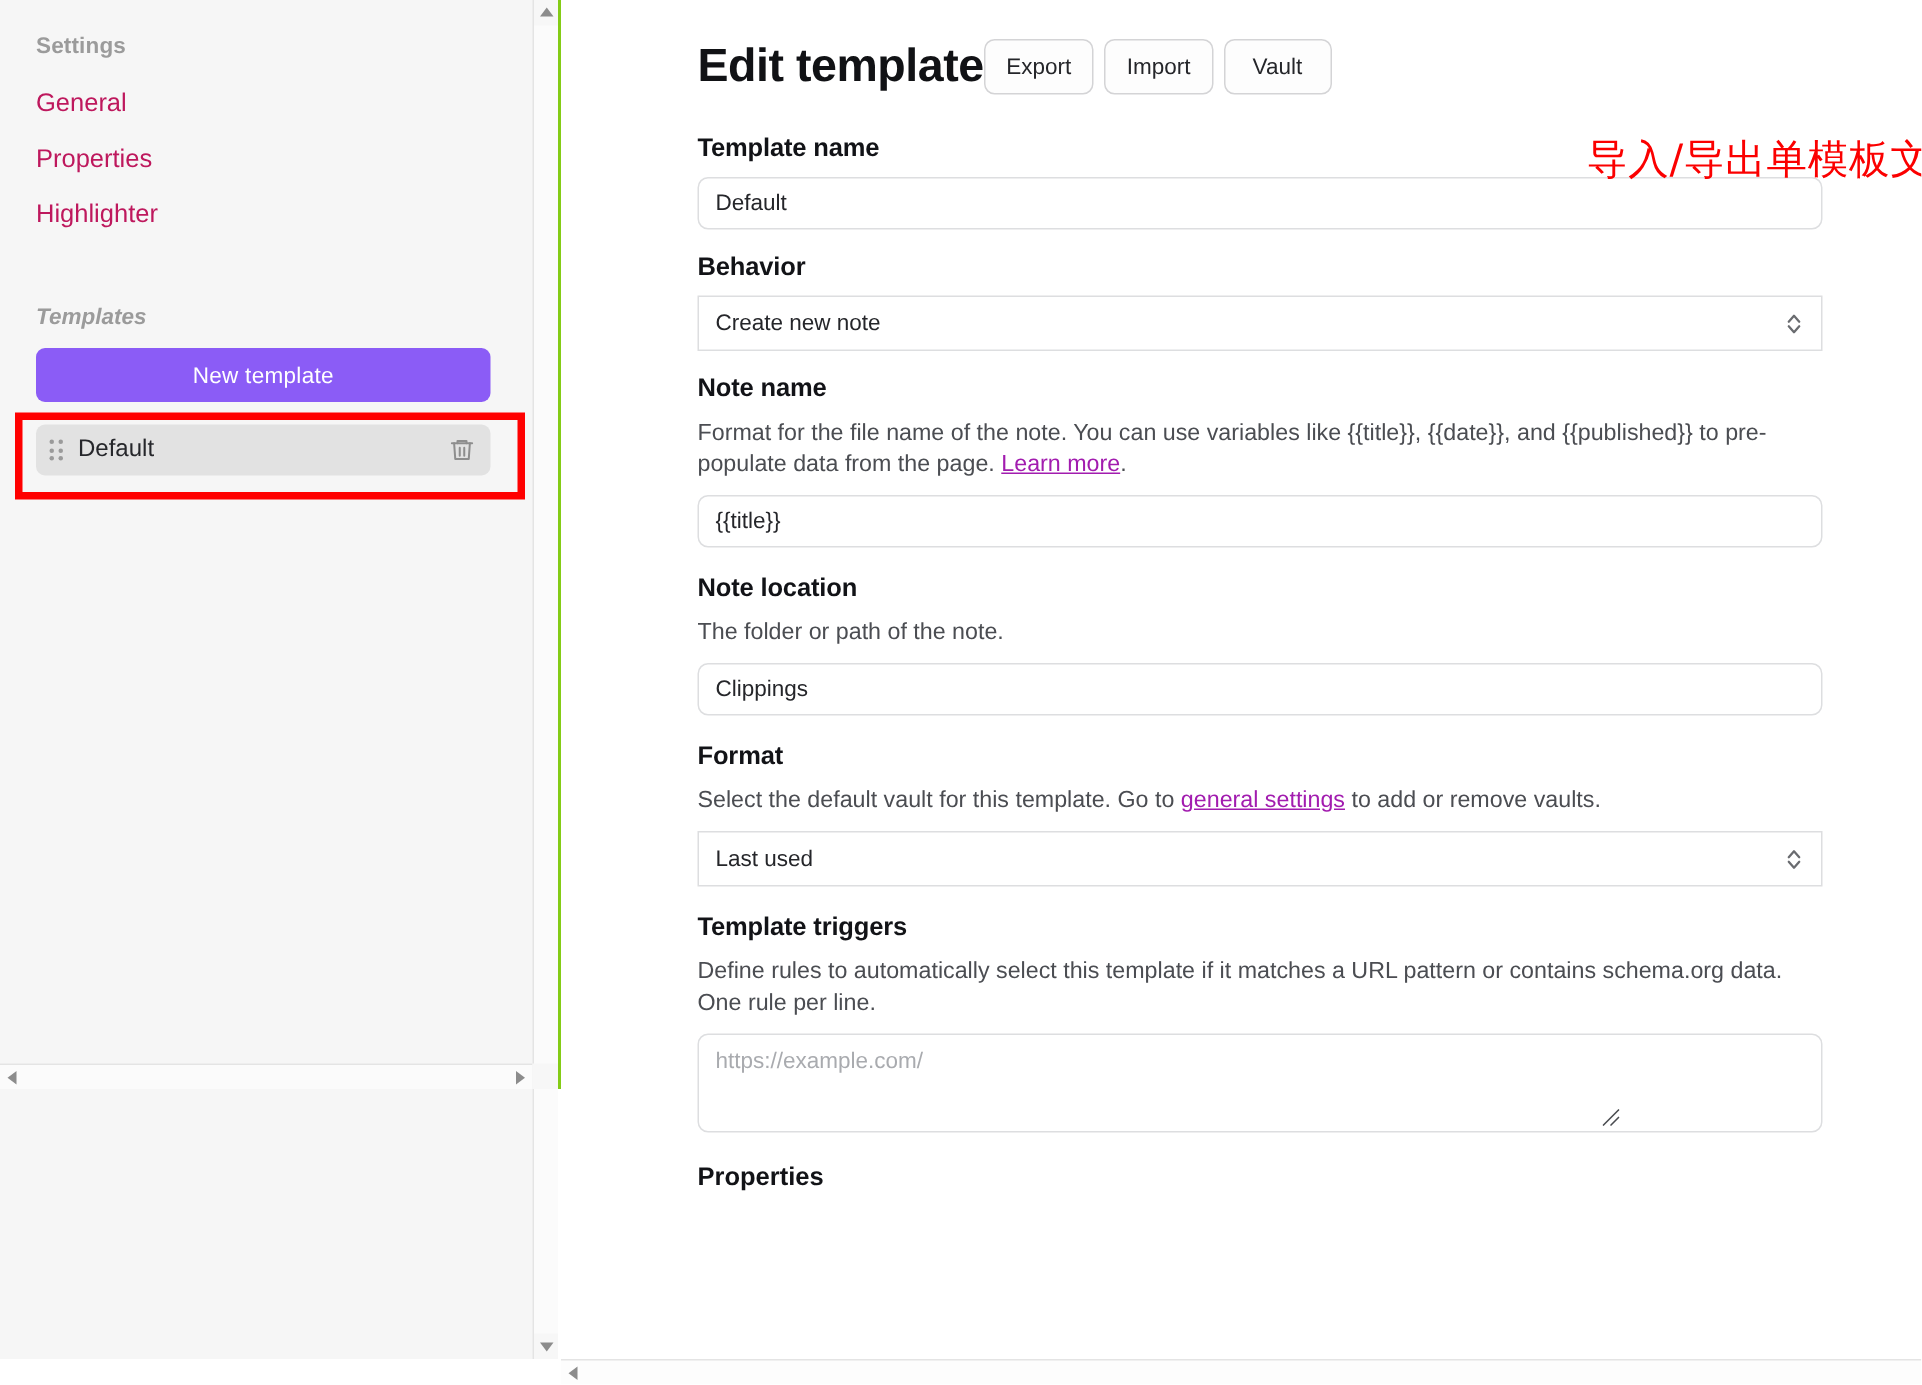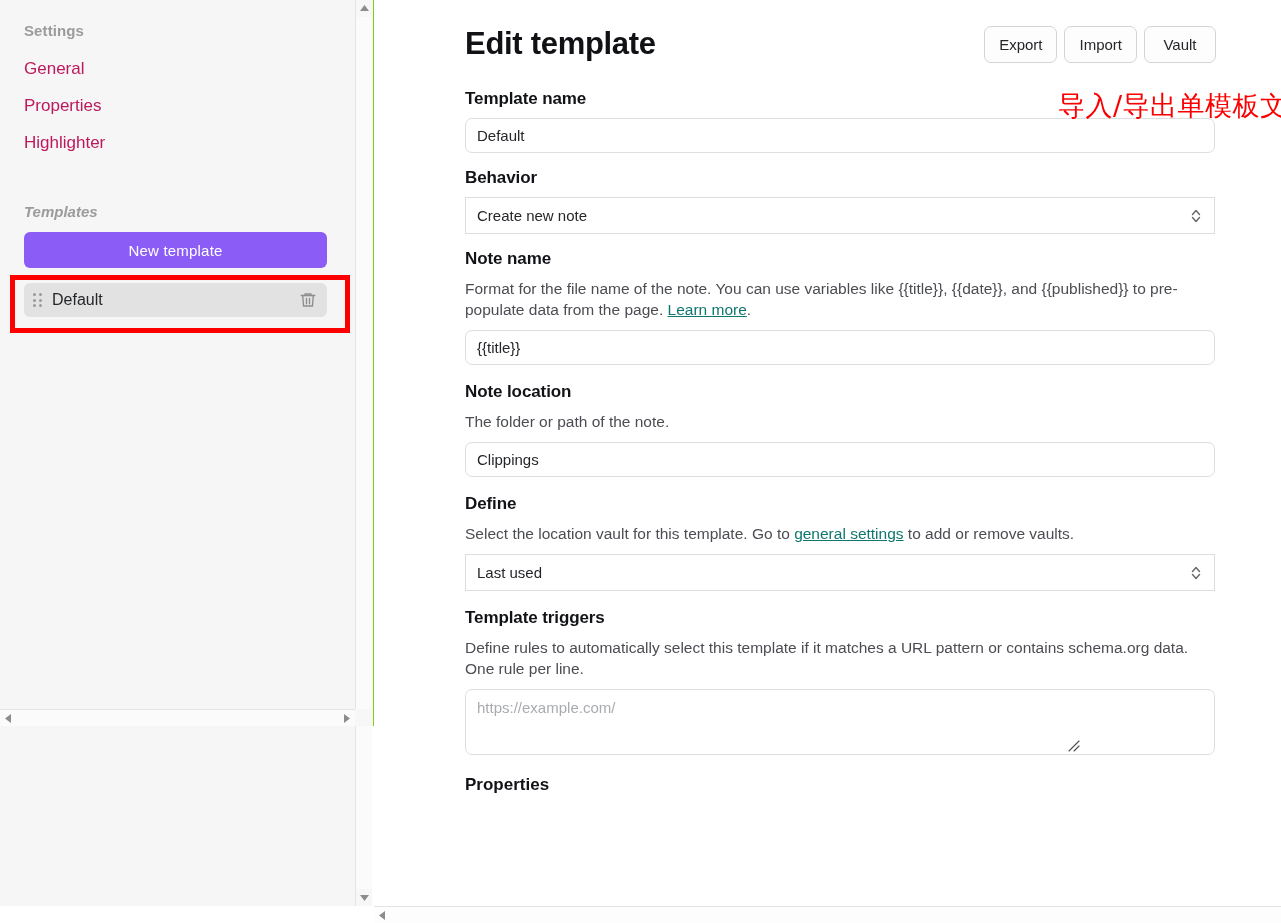--- a/index.html
+++ b/index.html
@@ -19,21 +19,21 @@
     display: flex;
     background: #ffffff;
   }
 
   
   #sidebar-panel {
     position: relative;
     width: 374px;
     height: 726px;
     background: #f6f6f6;
-    border-right: 1px solid #84cc16;
+    border-right: 4px solid #84cc16;
     flex: none;
   }
 
   #sidebar-content {
     position: absolute;
     left: 0; top: 0;
     width: 355px;
     height: 906px;
     background: #f6f6f6;
     overflow: hidden;
@@ -142,21 +142,21 @@
     left: 0; top: 0;
     width: 907px;
     height: 906px;
     overflow: hidden;
     padding: 22px 65px 0 91px;
   }
 
   #header-row {
     display: flex;
     align-items: flex-start;
-    justify-content: space-between;
+    justify-content: flex-start;
     height: 52px;
   }
 
   #page-title {
     font-size: 31px;
     font-weight: bold;
     color: #111215;
     letter-spacing: -.3px;
     line-height: 44px;
   }
@@ -205,21 +205,21 @@
 
   .field-desc {
     font-size: 15.5px;
     color: #4b4d52;
     line-height: 21px;
     margin-bottom: 10px;
     max-width: 752px;
   }
 
   .field-desc a {
-    color: #0f766e;
+    color: #a21caf;
     text-decoration: underline;
   }
 
   .text-input {
     display: block;
     width: 750px;
     height: 35px;
     background: #ffffff;
     border: 1px solid #dddee0;
     border-radius: 7px;
@@ -436,22 +436,22 @@
         <input class="text-input" type="text" value="{{title}}" style="">
       </div>
 
       <div class="field-group tight">
         <div class="field-label">Note location</div>
         <div class="field-desc">The folder or path of the note.</div>
         <input class="text-input" type="text" value="Clippings" style="">
       </div>
 
       <div class="field-group tight">
-        <div class="field-label">Define</div>
-        <div class="field-desc"><span>Select the location vault for this template. Go to </span><a href="#">general settings</a><span> to add or remove vaults.</span></div>
+        <div class="field-label">Format</div>
+        <div class="field-desc"><span>Select the default vault for this template. Go to </span><a href="#">general settings</a><span> to add or remove vaults.</span></div>
         <div class="select-wrap">
           <div class="select-input">Last used</div>
           <span class="select-chevrons">
             <svg viewBox="0 0 14 18" width="14" height="18" fill="none" stroke="#6a6c70" stroke-width="1.5" stroke-linecap="round" stroke-linejoin="round">
               <polyline points="3.5,7.5 7,3.5 10.5,7.5"></polyline>
               <polyline points="3.5,10.5 7,14.5 10.5,10.5"></polyline>
             </svg>
           </span>
         </div>
       </div>

